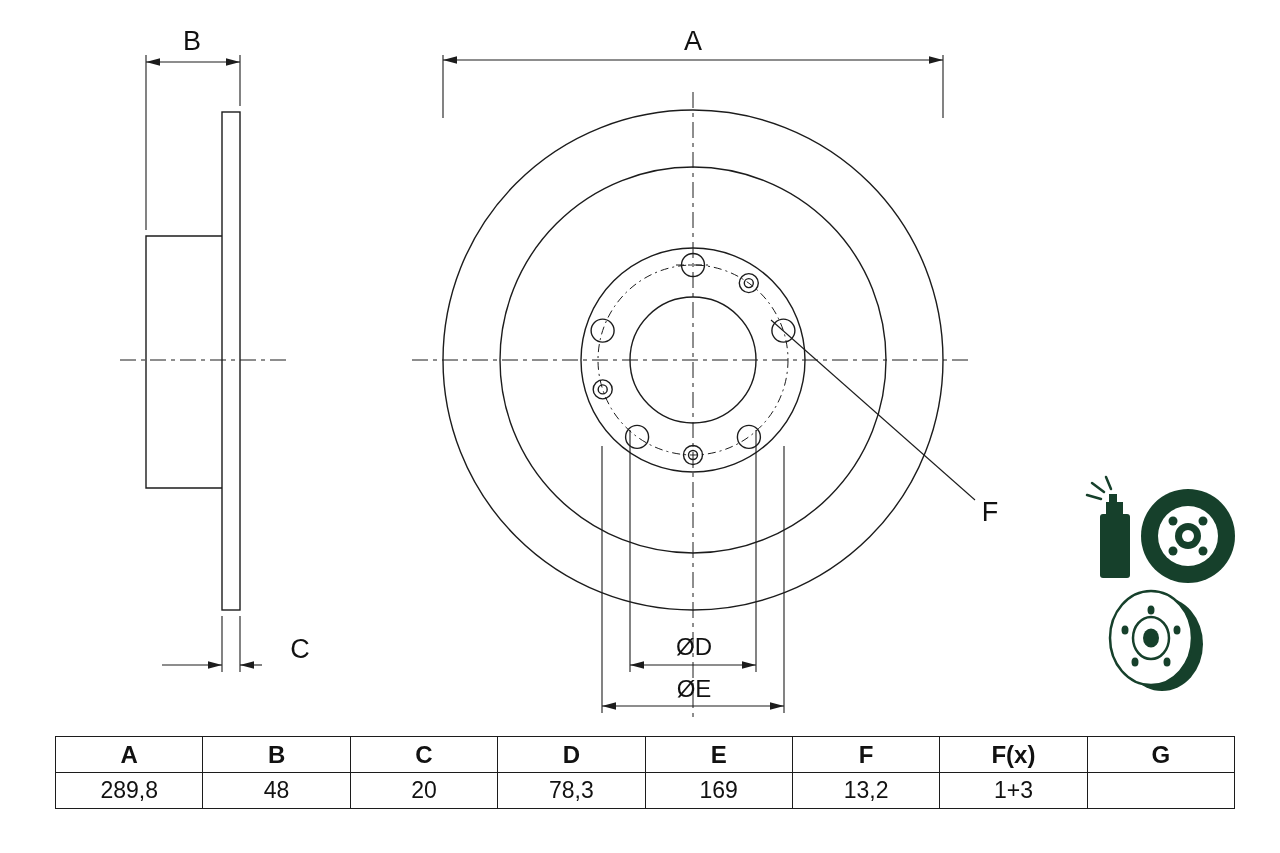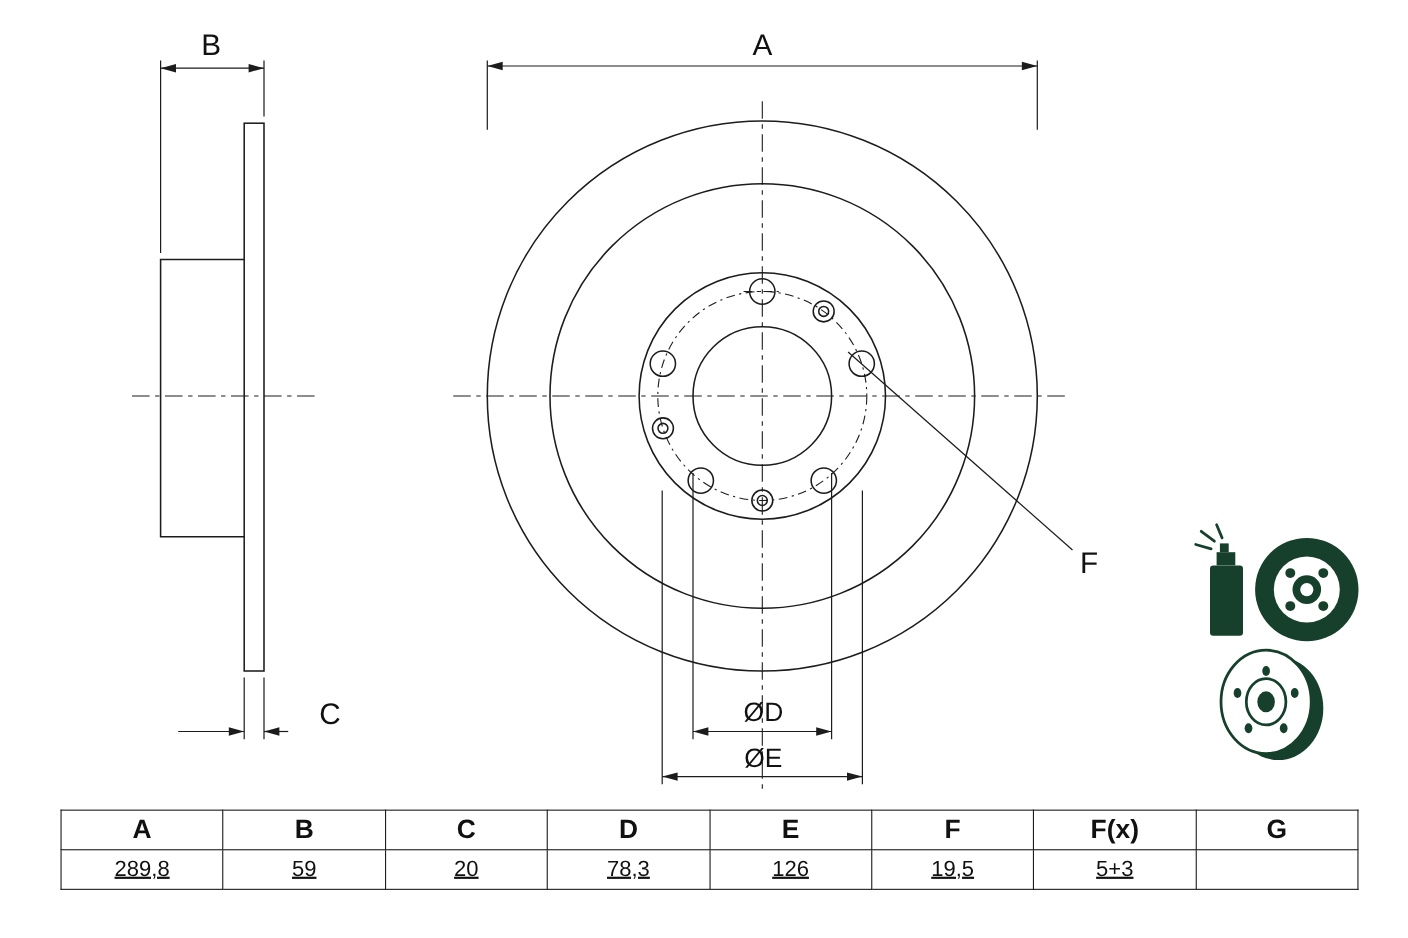--- a/index.html
+++ b/index.html
@@ -27,21 +27,21 @@
   
   .spec-table {
     position:absolute; left:55px; top:736px; width:1180px;
     border-collapse:collapse; table-layout:fixed; color:#111;
   }
   .spec-table th, .spec-table td {
     border:1.5px solid #1c1c1c; height:35px; text-align:center; padding:0;
     vertical-align:middle;
   }
   .spec-table th { font-size:24px; font-weight:bold; }
-  .spec-table td { font-size:20px; font-weight:normal;text-decoration:underline; }
+  .spec-table td { font-size:23px; font-weight:normal; }
 </style>
 </head>
 <body>
 
 <svg class="drawing" width="1280" height="735" viewBox="0 0 1280 735">
 
   <g>
     <line class="cl" x1="693" y1="92" x2="693" y2="718"></line>
     <line class="cl" x1="412" y1="360" x2="972" y2="360"></line>
     <line class="cl" x1="120" y1="360" x2="288" y2="360"></line>
@@ -169,22 +169,22 @@
       <th>D</th>
       <th>E</th>
       <th>F</th>
       <th>F(x)</th>
       <th>G</th>
     </tr>
   </thead>
   <tbody>
     <tr>
       <td>289,8</td>
-      <td>59</td>
+      <td>48</td>
       <td>20</td>
       <td>78,3</td>
-      <td>126</td>
-      <td>19,5</td>
-      <td>5+3</td>
+      <td>169</td>
+      <td>13,2</td>
+      <td>1+3</td>
       <td></td>
     </tr>
   </tbody>
 </table>
 
 </body></html>

